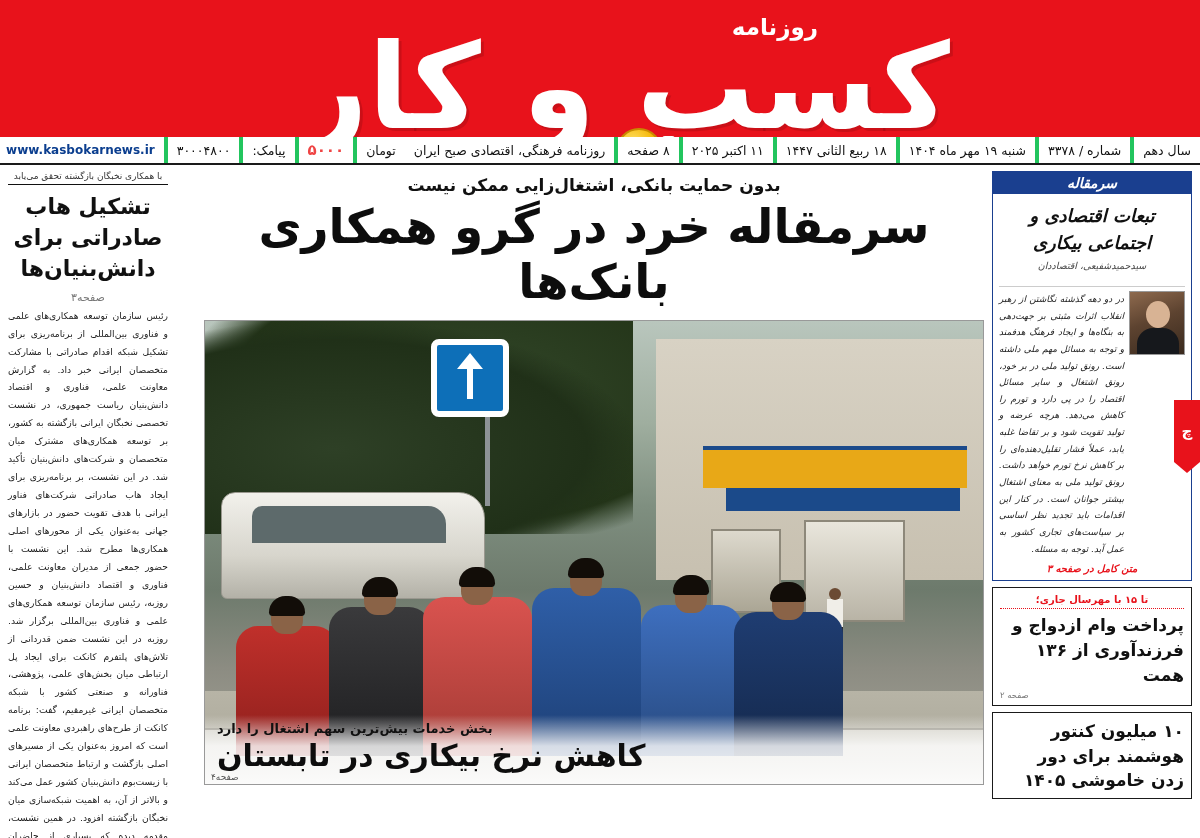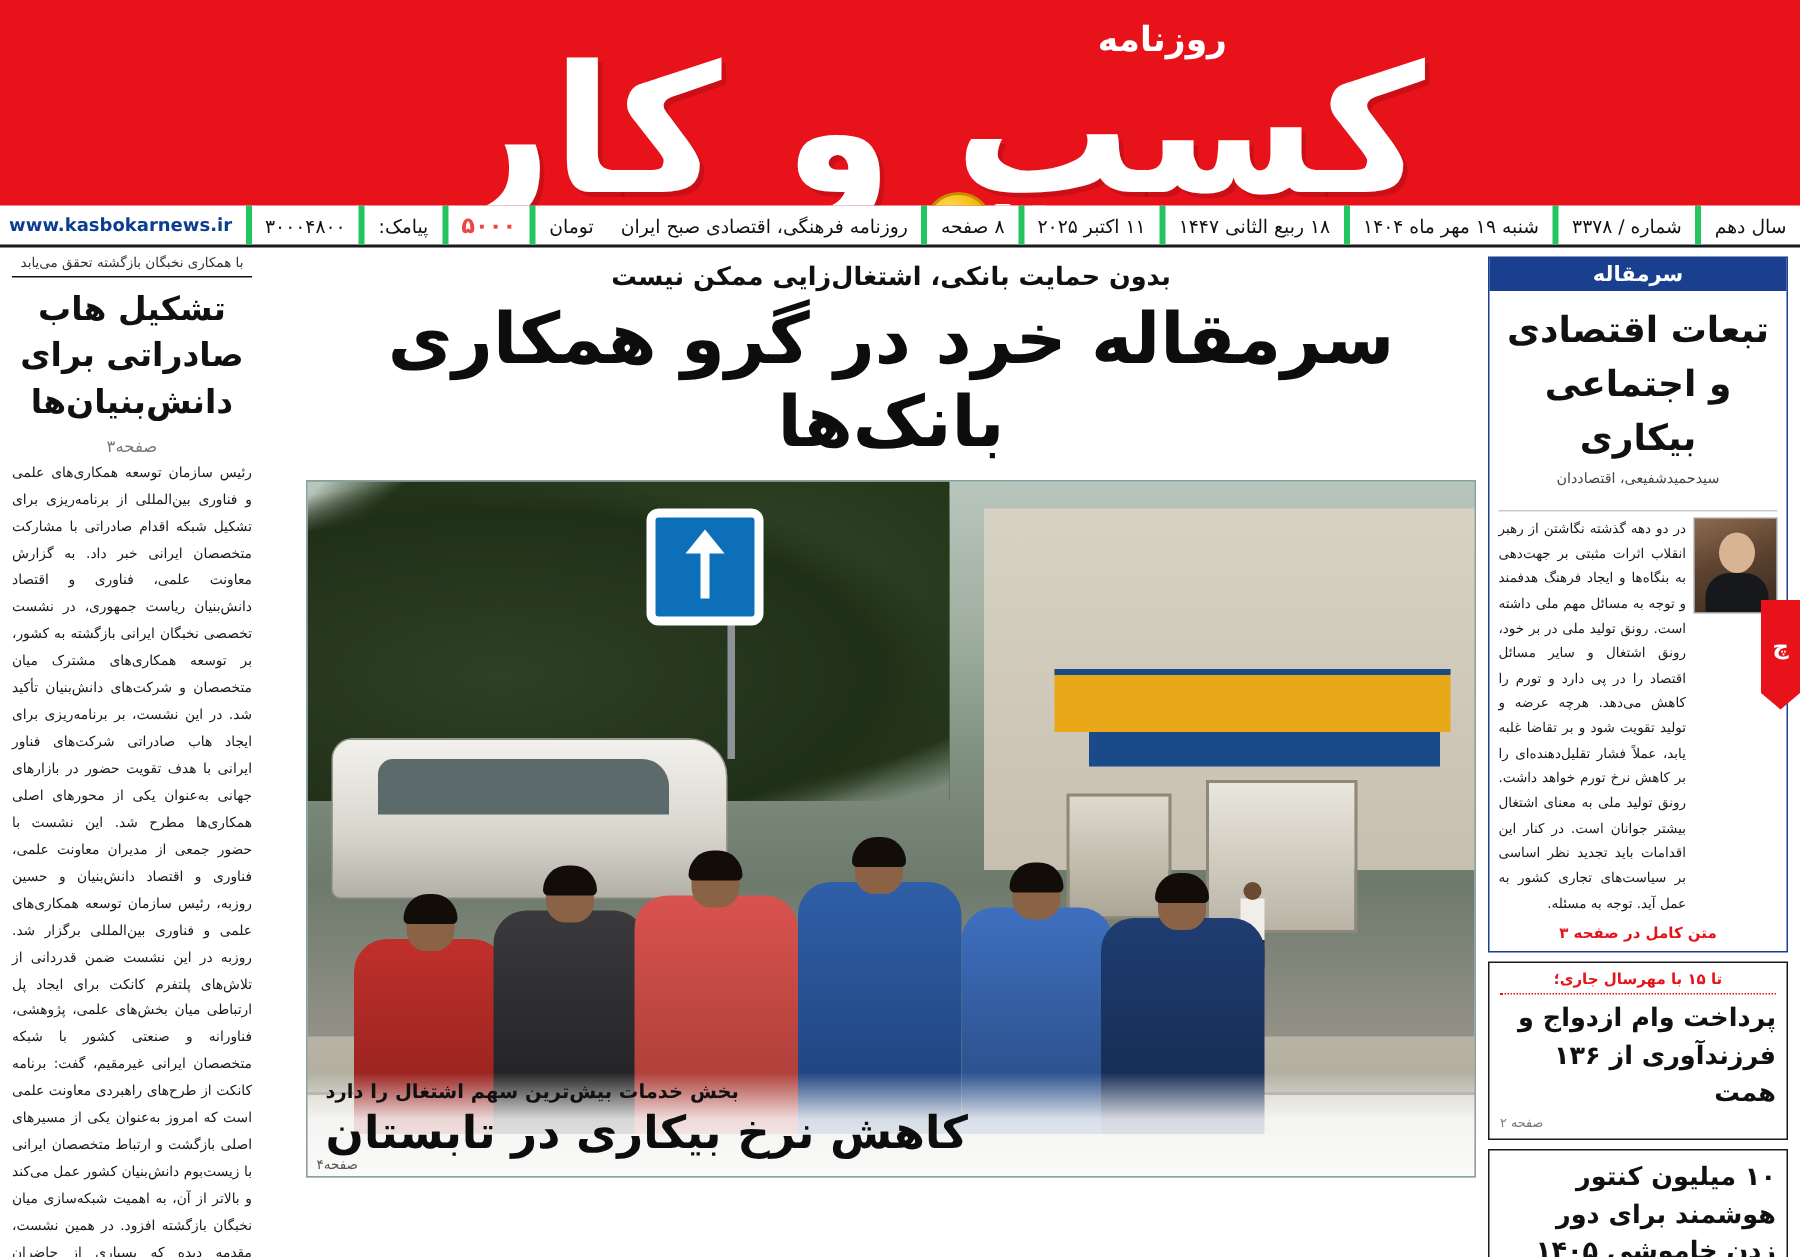--- a/index.html
+++ b/index.html
@@ -130,32 +130,33 @@
   .col-right {
     width: 200px;
     flex: none;
     display: flex;
     flex-direction: column;
     gap: 6px;
   }
   .editorial {
     border: 1px solid #1a3f8f;
     padding: 0;
+    font-style: italic;
   }
   .editorial .tag {
     background: #1a3f8f;
     color: #fff;
     font-size: 14px;
     font-weight: bold;
     text-align: center;
     padding: 3px 0;
     letter-spacing: 1px;
   }
   .editorial .ed-title {
-    font-size: 24px;
+    font-size: 18px;
     font-weight: bold;
     line-height: 1.5;
     text-align: center;
     padding: 8px 6px 4px 6px;
     color: #111;
   }
   .editorial .byline {
     font-size: 9.5px;
     color: #444;
     text-align: center;
@@ -248,21 +249,21 @@
     line-height: 1.18;
     color: #0d0d0d;
     padding: 2px 0 10px 0;
     letter-spacing: -1px;
   }
   .photo-frame {
     position: relative;
     flex: 1;
     border: 1px solid #999;
     overflow: hidden;
-    background: #5eead4;
+    background: #84cc16;
   }
   .ph-sky { position:absolute; inset:0;
     background: linear-gradient(180deg,#b9c6bd 0%, #9fae9f 22%, #7f8f80 40%, #6d7a6c 58%, #8c8c82 75%, #a9a79b 100%); }
   .ph-trees { position:absolute; left:0; top:0; width:55%; height:46%;
     background: radial-gradient(ellipse at 30% 60%, #2e4026 0%, #203018 60%, rgba(32,48,24,0) 72%),
                 radial-gradient(ellipse at 62% 35%, #33482a 0%, #233418 65%, rgba(35,52,26,0) 78%); }
   .ph-building { position:absolute; right:0; top:4%; width:42%; height:52%;
     background: linear-gradient(180deg,#d8d2c4 0%, #c7c0b0 100%); }
   .ph-canopy { position:absolute; right:2%; top:27%; width:34%; height:9%;
     background:#e8a817; border-top:4px solid #1b4a8a; }

